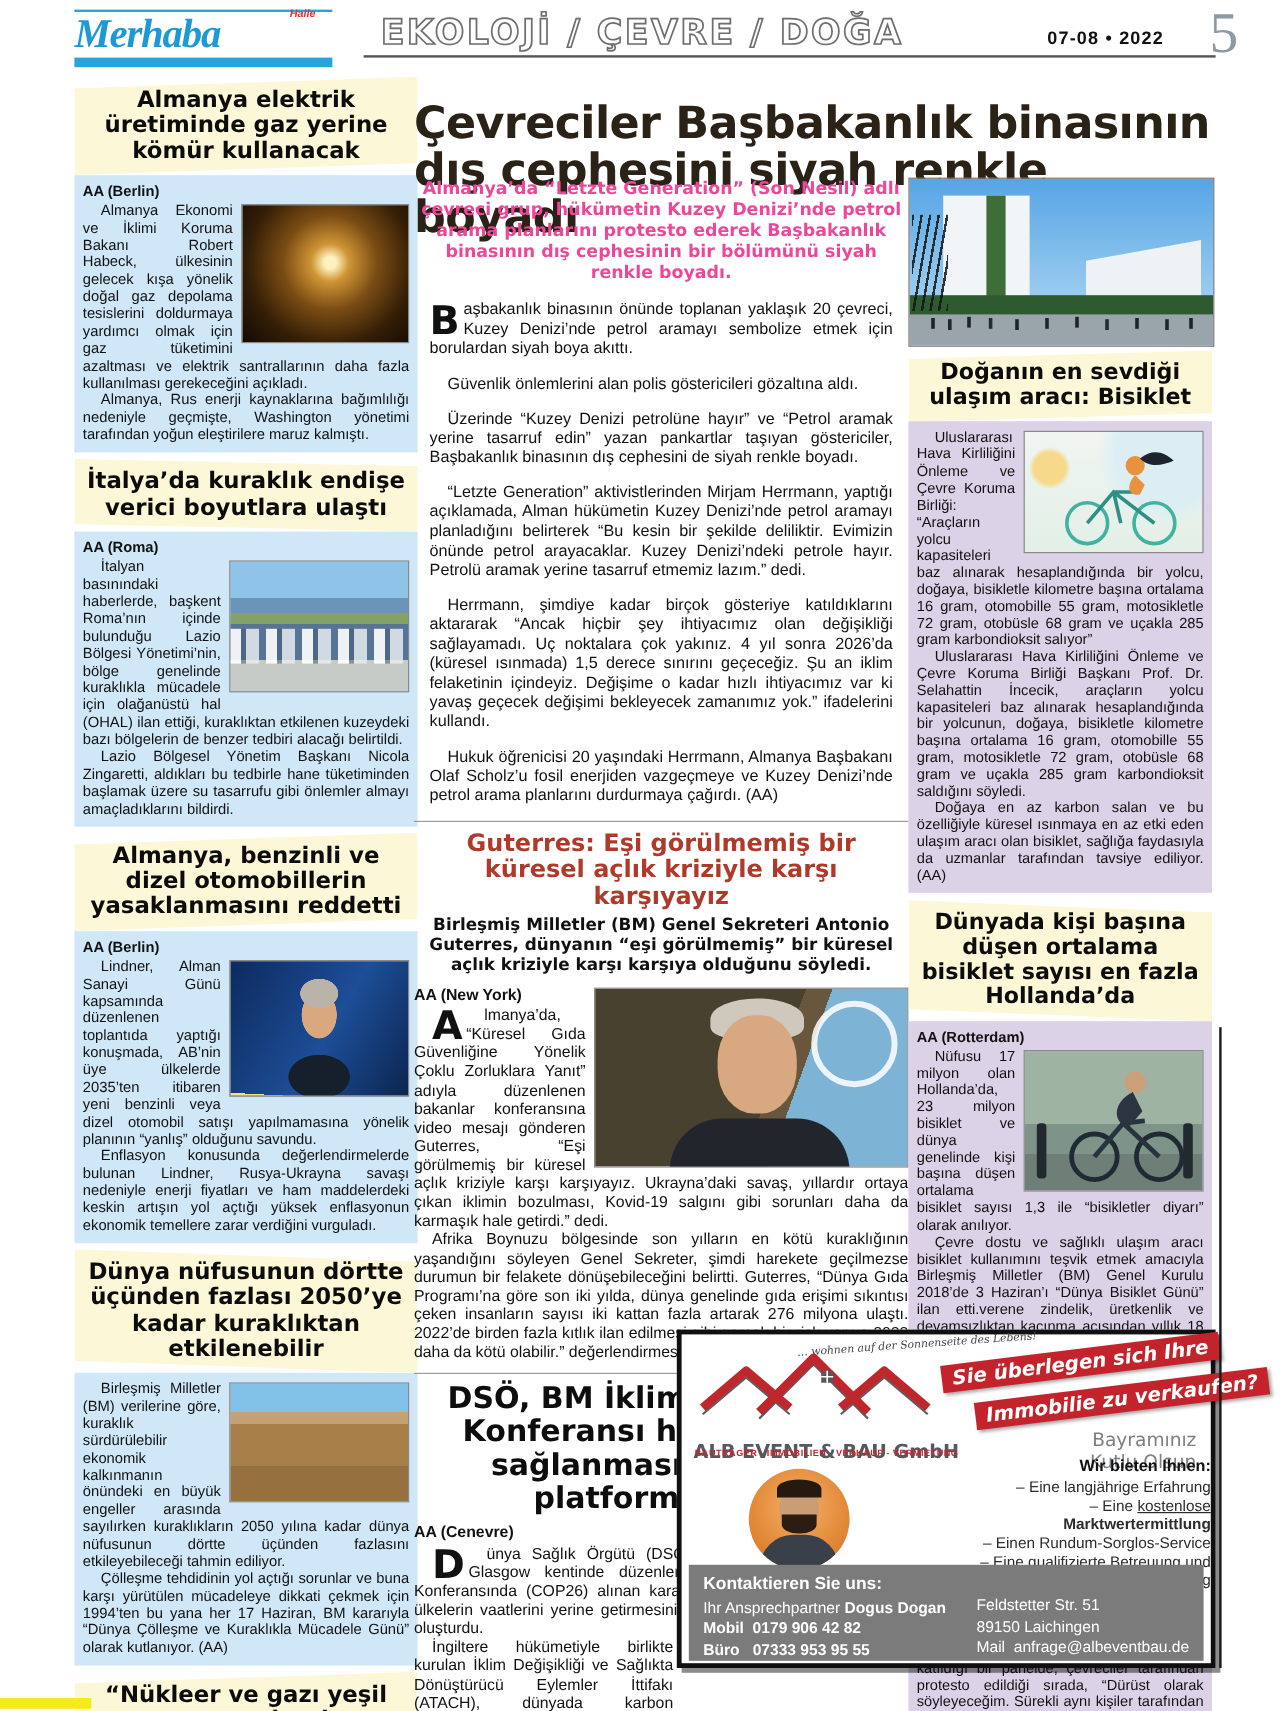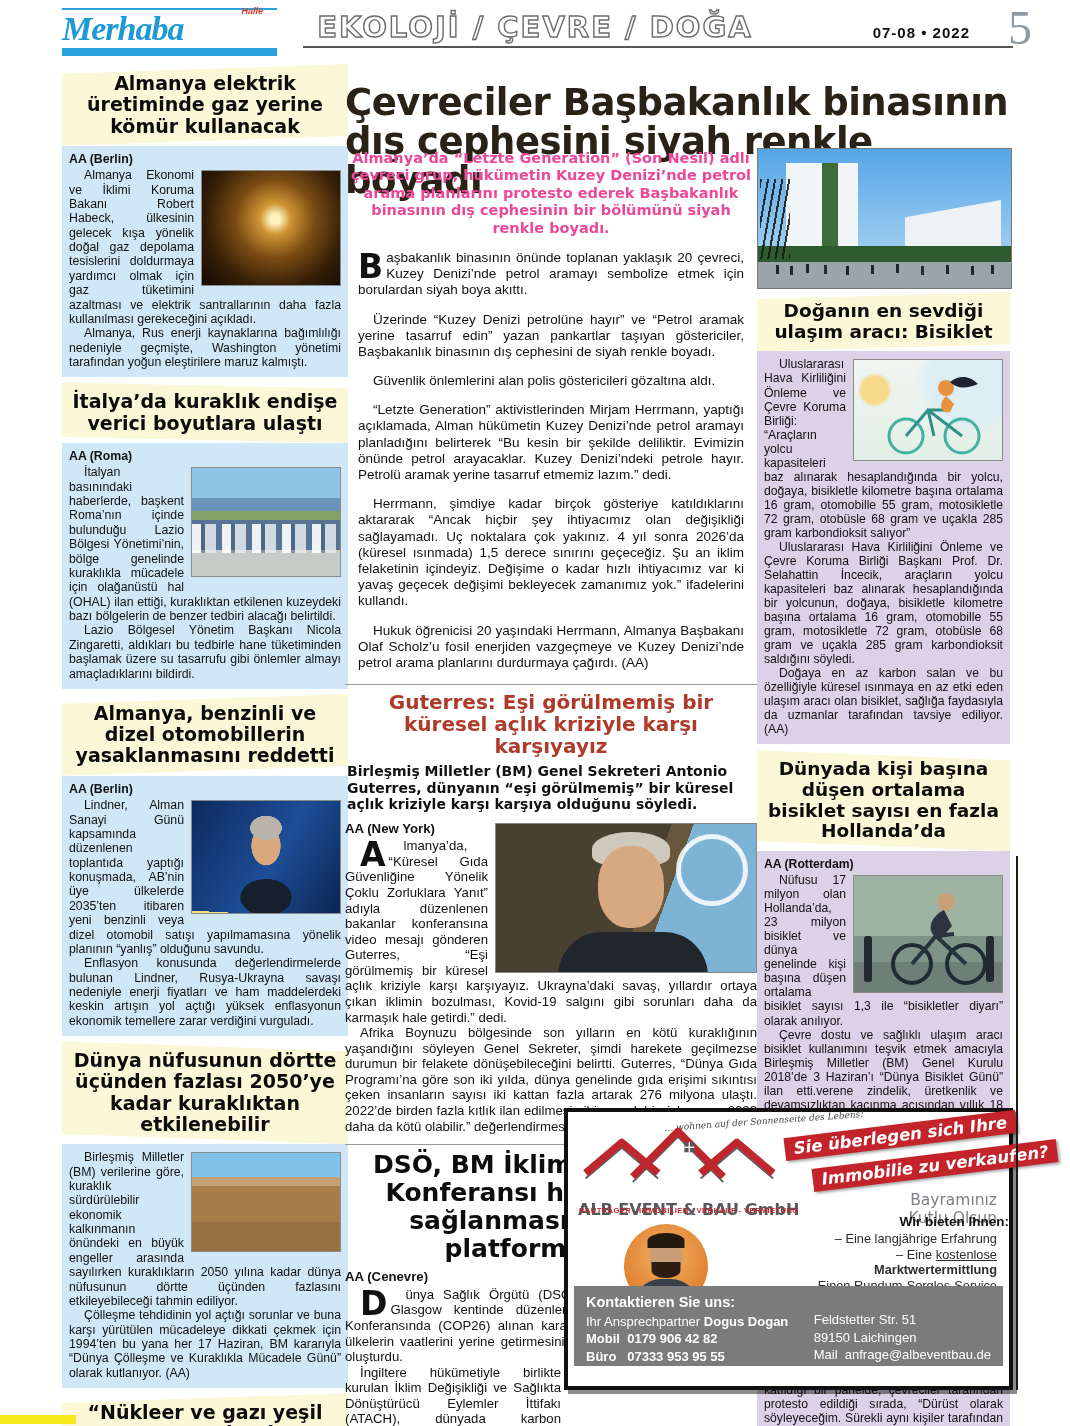--- a/index.html
+++ b/index.html
@@ -51,21 +51,21 @@
       text-align:center;color:#ec4899;margin:0 4px 10px;}
   .main-body{font-size:13.5px;line-height:1.2;text-align:justify;}
   .main-body p{margin:13px;text-indent:15px;}
   p.dropcap{text-indent:0;}
   p.dropcap::first-letter{float:left;font-size:33px;line-height:0.82;font-weight:bold;
       padding:3px 3px 0 0;font-family:"DejaVu Sans",sans-serif;}
   .rule{border-top:1px solid #9a9a9a;margin:10px 0 6px;}
   .red-head{font-family:"DejaVu Sans",sans-serif;font-weight:bold;font-size:20px;line-height:1.1;
       text-align:center;color:#b03a2a;margin:2px 0 6px;}
   .sub-lead{font-family:"DejaVu Sans",sans-serif;font-weight:bold;font-size:14px;line-height:1.18;
-      margin:0 2px 8px;}
+      text-align:center;margin:0 2px 8px;}
   .gbody{font-size:13.2px;line-height:1.18;text-align:justify;}
   .gbody p{margin:0;text-indent:15px;}
   .blk-head{font-family:"DejaVu Sans",sans-serif;font-weight:bold;font-size:25px;line-height:1.12;
       text-align:center;color:#0d0d0d;margin:4px 0 6px;}
   .narrow{width:216px;}
 
   
   .chancellery{position:absolute;left:757px;top:148px;width:255px;height:141px;border:1px solid #777;
       background:linear-gradient(180deg,#56a5e6 0%,#9ccdf0 72%,#b8dcf4 100%);overflow:hidden;}
   .chancellery .bldg1{position:absolute;left:28px;top:14px;width:72px;height:100px;background:#f2f5f7;}
@@ -140,25 +140,25 @@
       background:#394049;border-radius:28px 28px 0 0;}
   .banner{background:#c3242b;color:#fff;font-family:"DejaVu Sans",sans-serif;font-weight:bold;
       font-style:italic;font-size:16.5px;padding:2px 9px;width:max-content;box-shadow:2px 2px 3px rgba(0,0,0,.35);}
   .banner.b1{position:absolute;left:216px;top:12px;transform:rotate(-7deg);}
   .banner.b2{position:absolute;left:244px;top:42px;transform:rotate(-7deg);}
   .greeting{position:absolute;right:12px;top:80px;text-align:right;color:#7c8084;
       font-family:"DejaVu Sans",sans-serif;font-weight:normal;font-size:15.5px;line-height:1.15;}
   .offers{position:absolute;left:218px;top:102px;font-size:12.8px;color:#2c2c2c;text-align:right;}
   .offers .ot{font-weight:bold;color:#111;font-size:13.5px;margin-bottom:2px;}
   .offers ul{list-style:none;margin:0;padding:0;}
-  .offers li{margin:1px 12px;}
+  .offers li{margin:1px 0;}
   .offers li::before{content:"– ";}
   .offers .u{text-decoration:underline;}
   .offers .b{font-weight:bold;}
-  .ad .contact{position:absolute;left:6px;right:6px;bottom:20px;height:80px;background:#7b7b7b;color:#fff;
+  .ad .contact{position:absolute;left:6px;right:6px;bottom:2px;height:80px;background:#7b7b7b;color:#fff;
       padding:7px 12px;display:flex;justify-content:space-between;font-size:13px;line-height:1.35;
       font-family:"Liberation Sans",sans-serif;}
   .ad .contact .t{font-weight:bold;font-size:14.5px;}
   .ad .contact .bn{font-weight:bold;}
 
   .v-rule{position:absolute;left:1016px;top:856px;width:2px;height:534px;background:#1a1a1a;}
   .corner-yellow{position:absolute;left:0;bottom:2px;width:76px;height:9px;background:#f7ea1c;}
 </style>
 </head>
 <body data-name="newspaper-page">
@@ -233,22 +233,22 @@
     <div class="plaza"></div>
     <div class="paint"></div>
     <div class="crowd"></div>
 </div>
 
 <div class="mid-flow" data-name="middle-column">
   <p class="main-lead" data-name="main-lead">Almanya’da “Letzte Generation” (Son Nesil) adlı çevreci grup, hükümetin Kuzey Denizi’nde petrol arama planlarını protesto ederek Başbakanlık binasının dış cephesinin bir bölümünü siyah renkle boyadı.</p>
 
   <div class="main-body" data-name="main-article-body">
     <p class="dropcap" data-name="paragraph">Başbakanlık binasının önünde toplanan yaklaşık 20 çevreci, Kuzey Denizi’nde petrol aramayı sembolize etmek için borulardan siyah boya akıttı.</p>
+    <p data-name="paragraph">Güvenlik önlemlerini alan polis göstericileri gözaltına aldı.</p>
     <p data-name="paragraph">Üzerinde “Kuzey Denizi petrolüne hayır” ve “Petrol aramak yerine tasarruf edin” yazan pankartlar taşıyan göstericiler, Başbakanlık binasının dış cephesini de siyah renkle boyadı.</p>
-    <p data-name="paragraph">Güvenlik önlemlerini alan polis göstericileri gözaltına aldı.</p>
     <p data-name="paragraph">“Letzte Generation” aktivistlerinden Mirjam Herrmann, yaptığı açıklamada, Alman hükümetin Kuzey Denizi’nde petrol aramayı planladığını belirterek “Bu kesin bir şekilde deliliktir. Evimizin önünde petrol arayacaklar. Kuzey Denizi’ndeki petrole hayır. Petrolü aramak yerine tasarruf etmemiz lazım.” dedi.</p>
     <p data-name="paragraph">Herrmann, şimdiye kadar birçok gösteriye katıldıklarını aktararak “Ancak hiçbir şey ihtiyacımız olan değişikliği sağlayamadı. Uç noktalara çok yakınız. 4 yıl sonra 2026’da (küresel ısınmada) 1,5 derece sınırını geçeceğiz. Şu an iklim felaketinin içindeyiz. Değişime o kadar hızlı ihtiyacımız var ki yavaş geçecek değişimi bekleyecek zamanımız yok.” ifadelerini kullandı.</p>
     <p data-name="paragraph">Hukuk öğrenicisi 20 yaşındaki Herrmann, Almanya Başbakanı Olaf Scholz’u fosil enerjiden vazgeçmeye ve Kuzey Denizi’nde petrol arama planlarını durdurmaya çağırdı. (AA)</p>
   </div>
 
   <div data-name="guterres-article">
     <div class="rule" data-name="divider"></div>
     <h2 class="red-head" data-name="guterres-headline">Guterres: Eşi görülmemiş bir küresel açlık kriziyle karşı karşıyayız</h2>
     <p class="sub-lead" data-name="guterres-lead">Birleşmiş Milletler (BM) Genel Sekreteri Antonio Guterres, dünyanın “eşi görülmemiş” bir küresel açlık kriziyle karşı karşıya olduğunu söyledi.</p>
     <div class="gbody">

